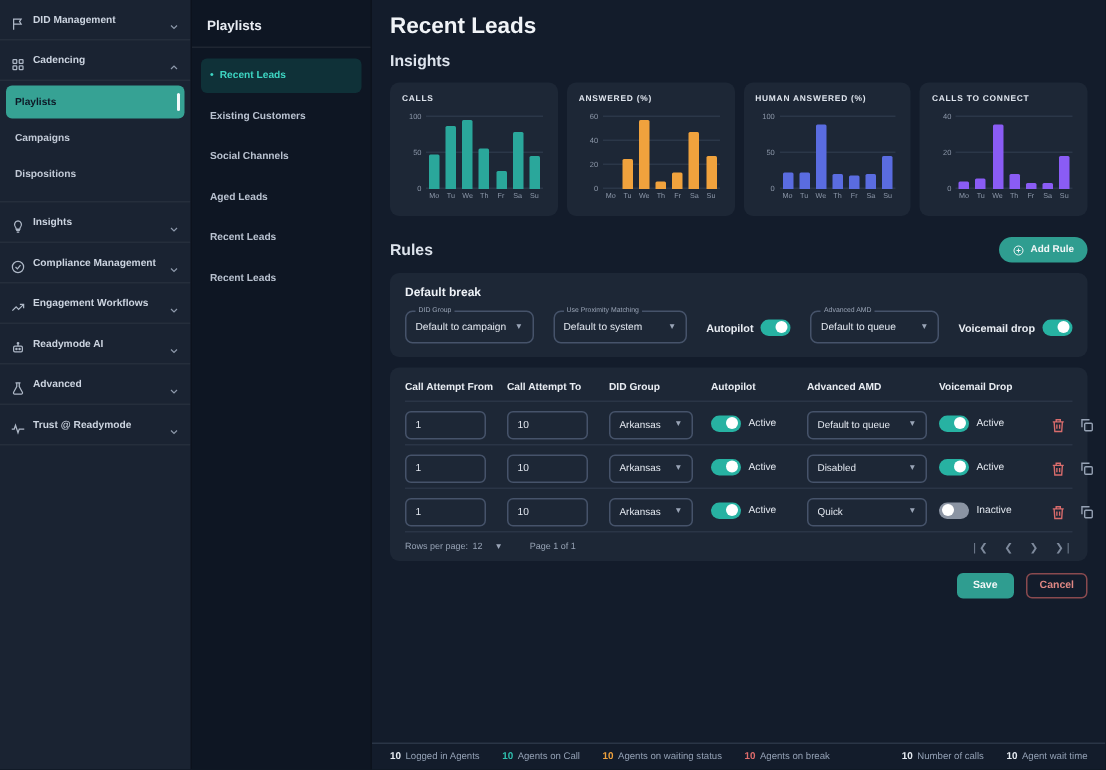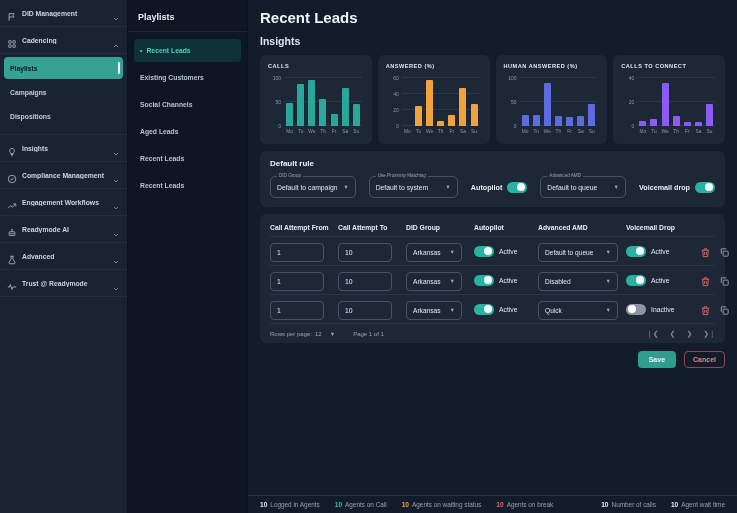--- a/index.html
+++ b/index.html
@@ -370,23 +370,35 @@
               <div class="day">Tu</div>
               <div class="day">We</div>
               <div class="day">Th</div>
               <div class="day">Fr</div>
               <div class="day">Sa</div>
               <div class="day">Su</div>
             </div>
           </div>
         </div>
 
+      <div class="rules-row">
+        <div class="section-title" style="margin-top:0">Rules</div>
+        <button class="add-rule-btn">
+          <span class="bicon">
+            <svg viewBox="0 0 24 24" fill="none" stroke="currentColor" stroke-width="2">
+              <circle cx="12" cy="12" r="9"></circle>
+                <path d="M12 8v8M8 12h8"></path>
+            </svg>
+          </span>
+          <span>Add Rule</span>
+        </button>
+      </div>
 
       <div class="panel default-rule">
-        <div class="dr-title">Default rule</div>
+        <div class="dr-title">Default break</div>
         <div class="dr-controls">
           <div class="fselect" style="width:96px">
             <span class="flabel">DID Group</span>
             <span class="fvalue">Default to campaign</span>
             <span class="caret">▼</span>
           </div>
           <div class="fselect" style="width:100px">
             <span class="flabel">Use Proximity Matching</span>
             <span class="fvalue">Default to system</span>
             <span class="caret">▼</span>

